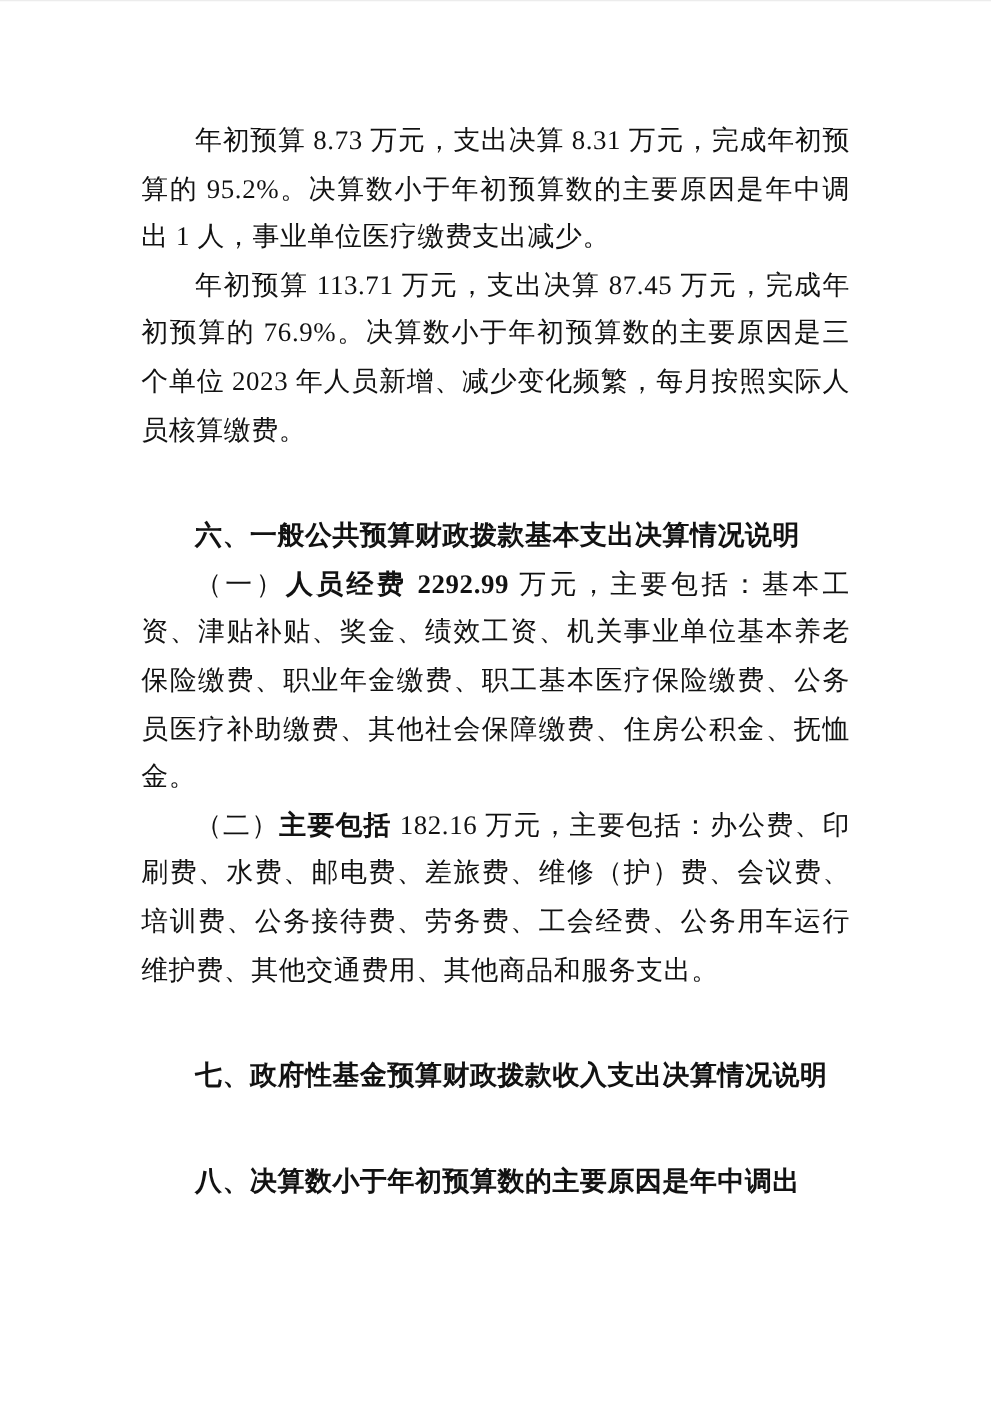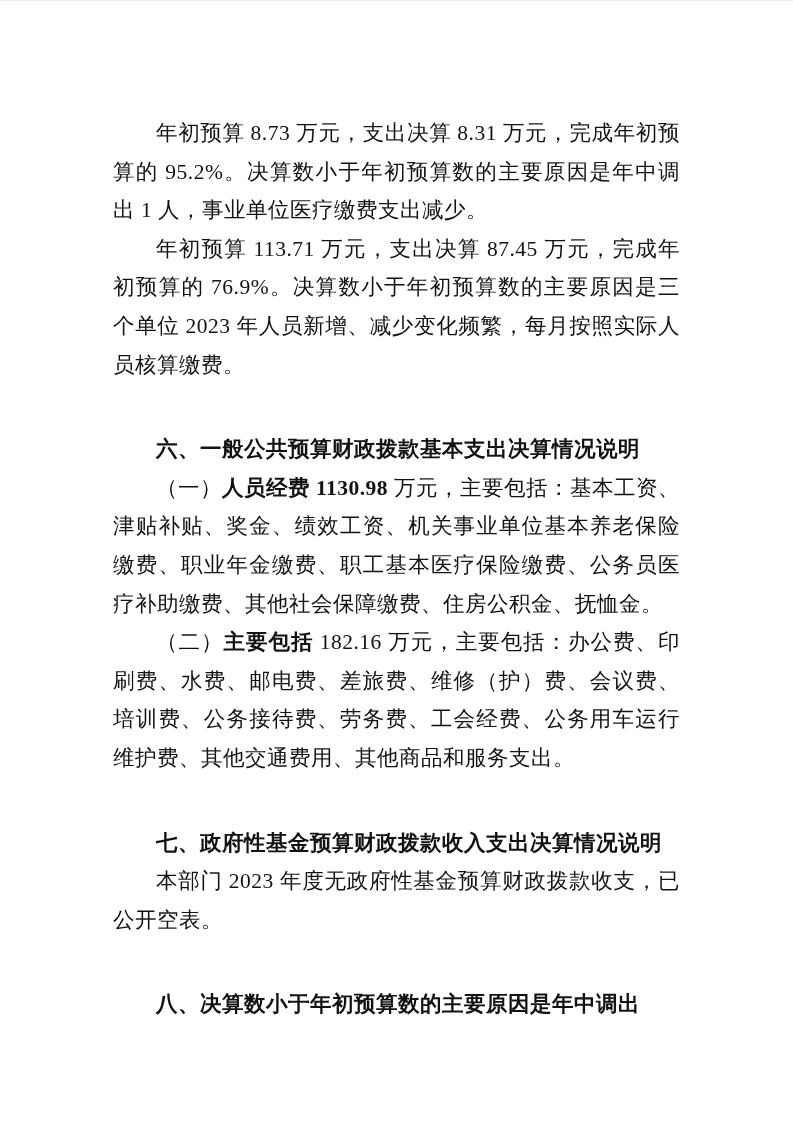--- a/index.html
+++ b/index.html
@@ -12,21 +12,21 @@
     width: 793px;
     height: 1122px;
     background: #ffffff;
     overflow: hidden;
     border-top: 1px solid #ececec;
     box-sizing: border-box;
   }
   .doc-body {
     position: absolute;
     left: 113px;
-    top: 113px;
+    top: 92px;
     width: 567px;
     color: #121212;
   }
   .para {
     margin: 0;
     padding: 0;
     font-family: "Liberation Serif", "DejaVu Serif", serif;
     font-size: 21.5px;
     line-height: 38.6px;
     text-align: justify;
@@ -49,19 +49,18 @@
   }
 </style>
 </head>
 <body>
 
 <div class="page">
   <div class="doc-body">
       <p class="para body"><span class="run">年初预算 8.73 万元，支出决算 8.31 万元，完成年初预算的 95.2%。决算数小于年初预算数的主要原因是年中调出 1 人，事业单位医疗缴费支出减少。</span></p>
       <p class="para body"><span class="run">年初预算 113.71 万元，支出决算 87.45 万元，完成年初预算的 76.9%。决算数小于年初预算数的主要原因是三个单位 2023 年人员新增、减少变化频繁，每月按照实际人员核算缴费。</span></p>
       <p class="para heading"><span class="run-bold">六、一般公共预算财政拨款基本支出决算情况说明</span></p>
-      <p class="para body"><span class="run">（一）</span><span class="run-bold">人员经费 1130.98</span><span class="run"> 万元，主要包括：基本工资、津贴补贴、奖金、绩效工资、机关事业单位基本养老保险缴费、职业年金缴费、职工基本医疗保险缴费、公务员医疗补助缴费、其他社会保障缴费、住房公积金、抚恤金。</span></p>
+      <p class="para body"><span class="run">（一）</span><span class="run-bold">人员经费 2292.99</span><span class="run"> 万元，主要包括：基本工资、津贴补贴、奖金、绩效工资、机关事业单位基本养老保险缴费、职业年金缴费、职工基本医疗保险缴费、公务员医疗补助缴费、其他社会保障缴费、住房公积金、抚恤金。</span></p>
       <p class="para body"><span class="run">（二）</span><span class="run-bold">主要包括</span><span class="run"> 182.16 万元，主要包括：办公费、印刷费、水费、邮电费、差旅费、维修（护）费、会议费、培训费、公务接待费、劳务费、工会经费、公务用车运行维护费、其他交通费用、其他商品和服务支出。</span></p>
       <p class="para heading"><span class="run-bold">七、政府性基金预算财政拨款收入支出决算情况说明</span></p>
-      <p class="para body"><span class="run">本部门 2023 年度无政府性基金预算财政拨款收支，已公开空表。</span></p>
       <p class="para heading"><span class="run-bold">八、决算数小于年初预算数的主要原因是年中调出</span></p>
     </div>
 </div>
 
 </body></html>

